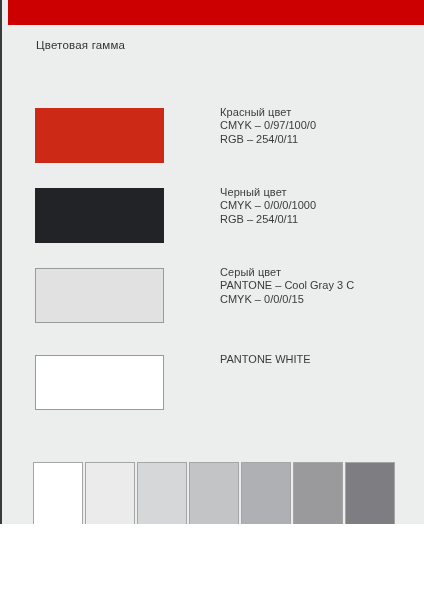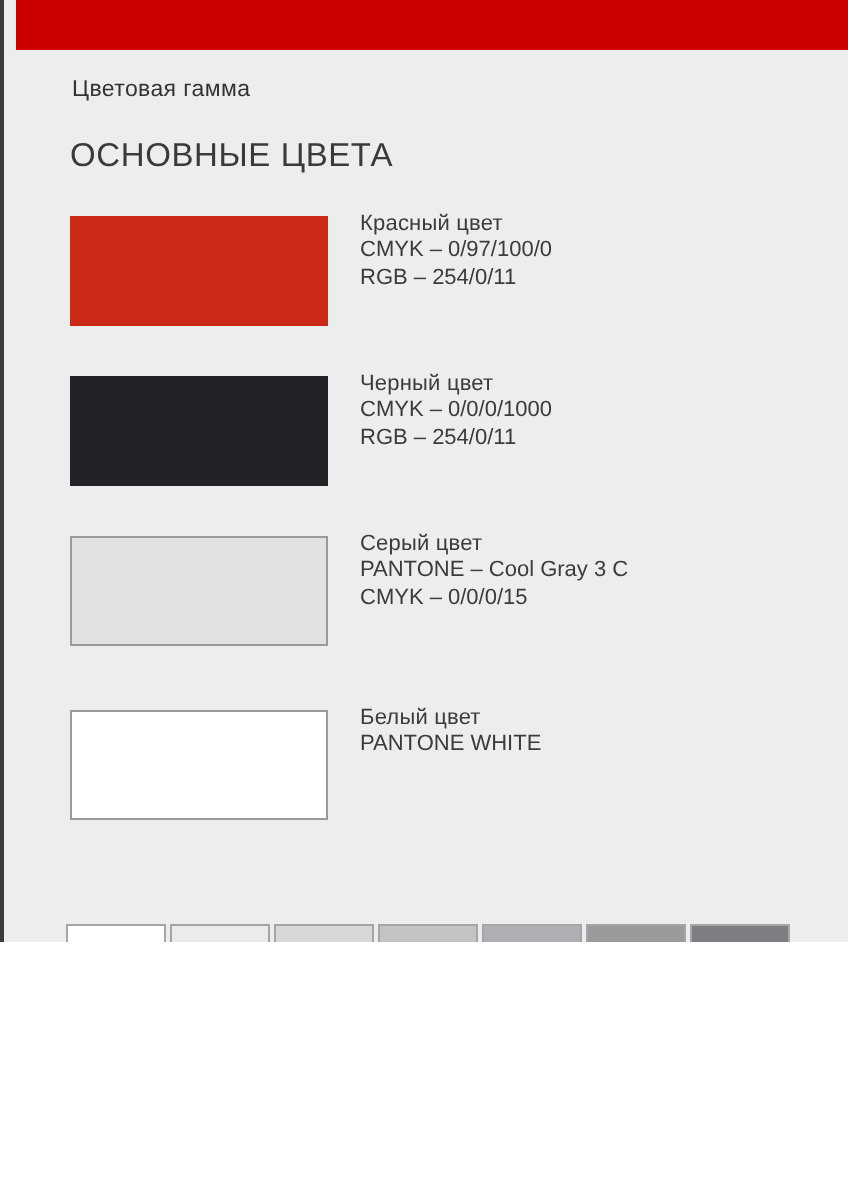--- a/index.html
+++ b/index.html
@@ -11,21 +11,21 @@
     width: 424px;
     height: 600px;
     background: #ffffff;
     font-family: "Liberation Sans", sans-serif;
     overflow: hidden;
   }
 
   .page {
     position: relative;
     width: 424px;
-    height: 471px;
+    height: 524px;
     background: #eceded;
     box-sizing: border-box;
     border-left: 2px solid #3a3a3a;
     overflow: hidden;
   }
 
   
   .top-bar {
     position: absolute;
     left: 6px;
@@ -90,21 +90,21 @@
 
   .swatch-info {
     position: absolute;
     left: 145px;
     top: -2px;
     font-size: 11px;
     line-height: 13.4px;
     color: #3b3b3b;
     white-space: nowrap;
   }
-  .swatch-info .line { display: block; }
+  .swatch-info .line { display: block; margin-left: 40px; }
   .swatch-info .line.name { letter-spacing: 0.1px; }
 
   
   .gradient-strip {
     position: absolute;
     left: 31px;
     top: 437px;
     width: 366px;
     height: 90px;
   }
@@ -132,21 +132,20 @@
 <body>
 
 <div class="page">
 
   <div class="top-bar" style="background: rgb(204, 0, 0);"></div>
 
   <div class="content">
 
     <div class="subtitle">Цветовая гамма</div>
 
-    <div class="section-heading primary">ОСНОВНЫЕ ЦВЕТА</div>
 
     <div class="color-row r1">
       <div class="swatch" style="background: rgb(204, 42, 23);"></div>
       <div class="swatch-info">
         <span class="line name">Красный цвет</span>
         <span class="line">CMYK – 0/97/100/0</span>
         <span class="line">RGB – 254/0/11</span>
       </div>
     </div>
 
@@ -164,21 +163,20 @@
       <div class="swatch-info">
         <span class="line name">Серый цвет</span>
         <span class="line">PANTONE – Cool Gray 3 C</span>
         <span class="line">CMYK – 0/0/0/15</span>
       </div>
     </div>
 
     <div class="color-row r4">
       <div class="swatch bordered" style="background: rgb(255, 255, 255);"></div>
       <div class="swatch-info">
-        <span class="line name">Белый цвет</span>
         <span class="line">PANTONE WHITE</span>
       </div>
     </div>
 
 
     <div class="gradient-strip">
       <div class="grad-cell" style="left: 0px; background: rgb(255, 255, 255);"></div>
       <div class="grad-cell" style="left: 52px; background: rgb(235, 235, 235);"></div>
       <div class="grad-cell" style="left: 104px; background: rgb(214, 215, 216);"></div>
       <div class="grad-cell" style="left: 156px; background: rgb(195, 196, 198);"></div>

